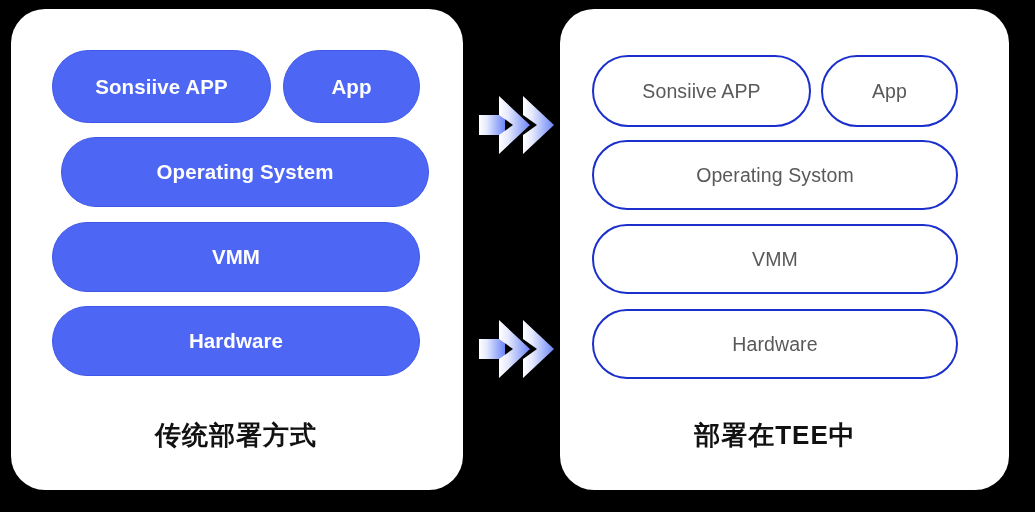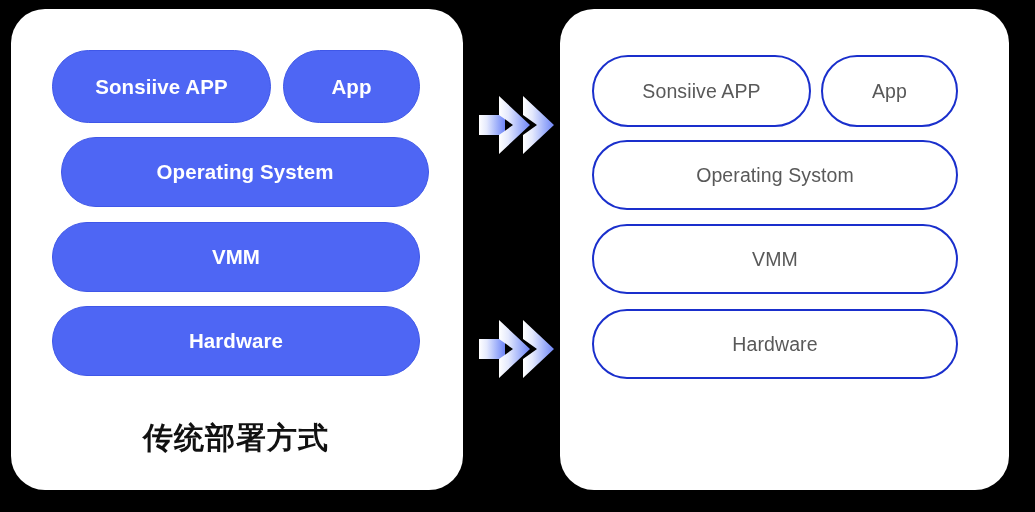--- a/index.html
+++ b/index.html
@@ -92,21 +92,21 @@
   .rp-app-small { left: 821px; top: 55px;  width: 137px; height: 72px; }
   .rp-os        { left: 592px; top: 140px; width: 366px; height: 70px; }
   .rp-vmm       { left: 592px; top: 224px; width: 366px; height: 70px; }
   .rp-hw        { left: 592px; top: 309px; width: 366px; height: 70px; }
 
   
   .caption {
     position: absolute;
     text-align: center;
     color: #111111;
-    font-size: 30px;
+    font-size: 26px;
     font-weight: 700;
     letter-spacing: 1px;
     white-space: nowrap;
   }
   .caption--left  { left: 52px;  top: 418px; width: 368px; }
   .caption--right { left: 592px; top: 418px; width: 366px; }
 
   
   .arrow {
     position: absolute;
@@ -200,14 +200,15 @@
   </div>
 
   <div class="pill pill--outline rp-vmm">
     <span>VMM</span>
   </div>
 
   <div class="pill pill--outline rp-hw">
     <span>Hardware</span>
   </div>
 
+  <div class="caption caption--right">部署在TEE中</div>
 
 </div>
 
 </body></html>

